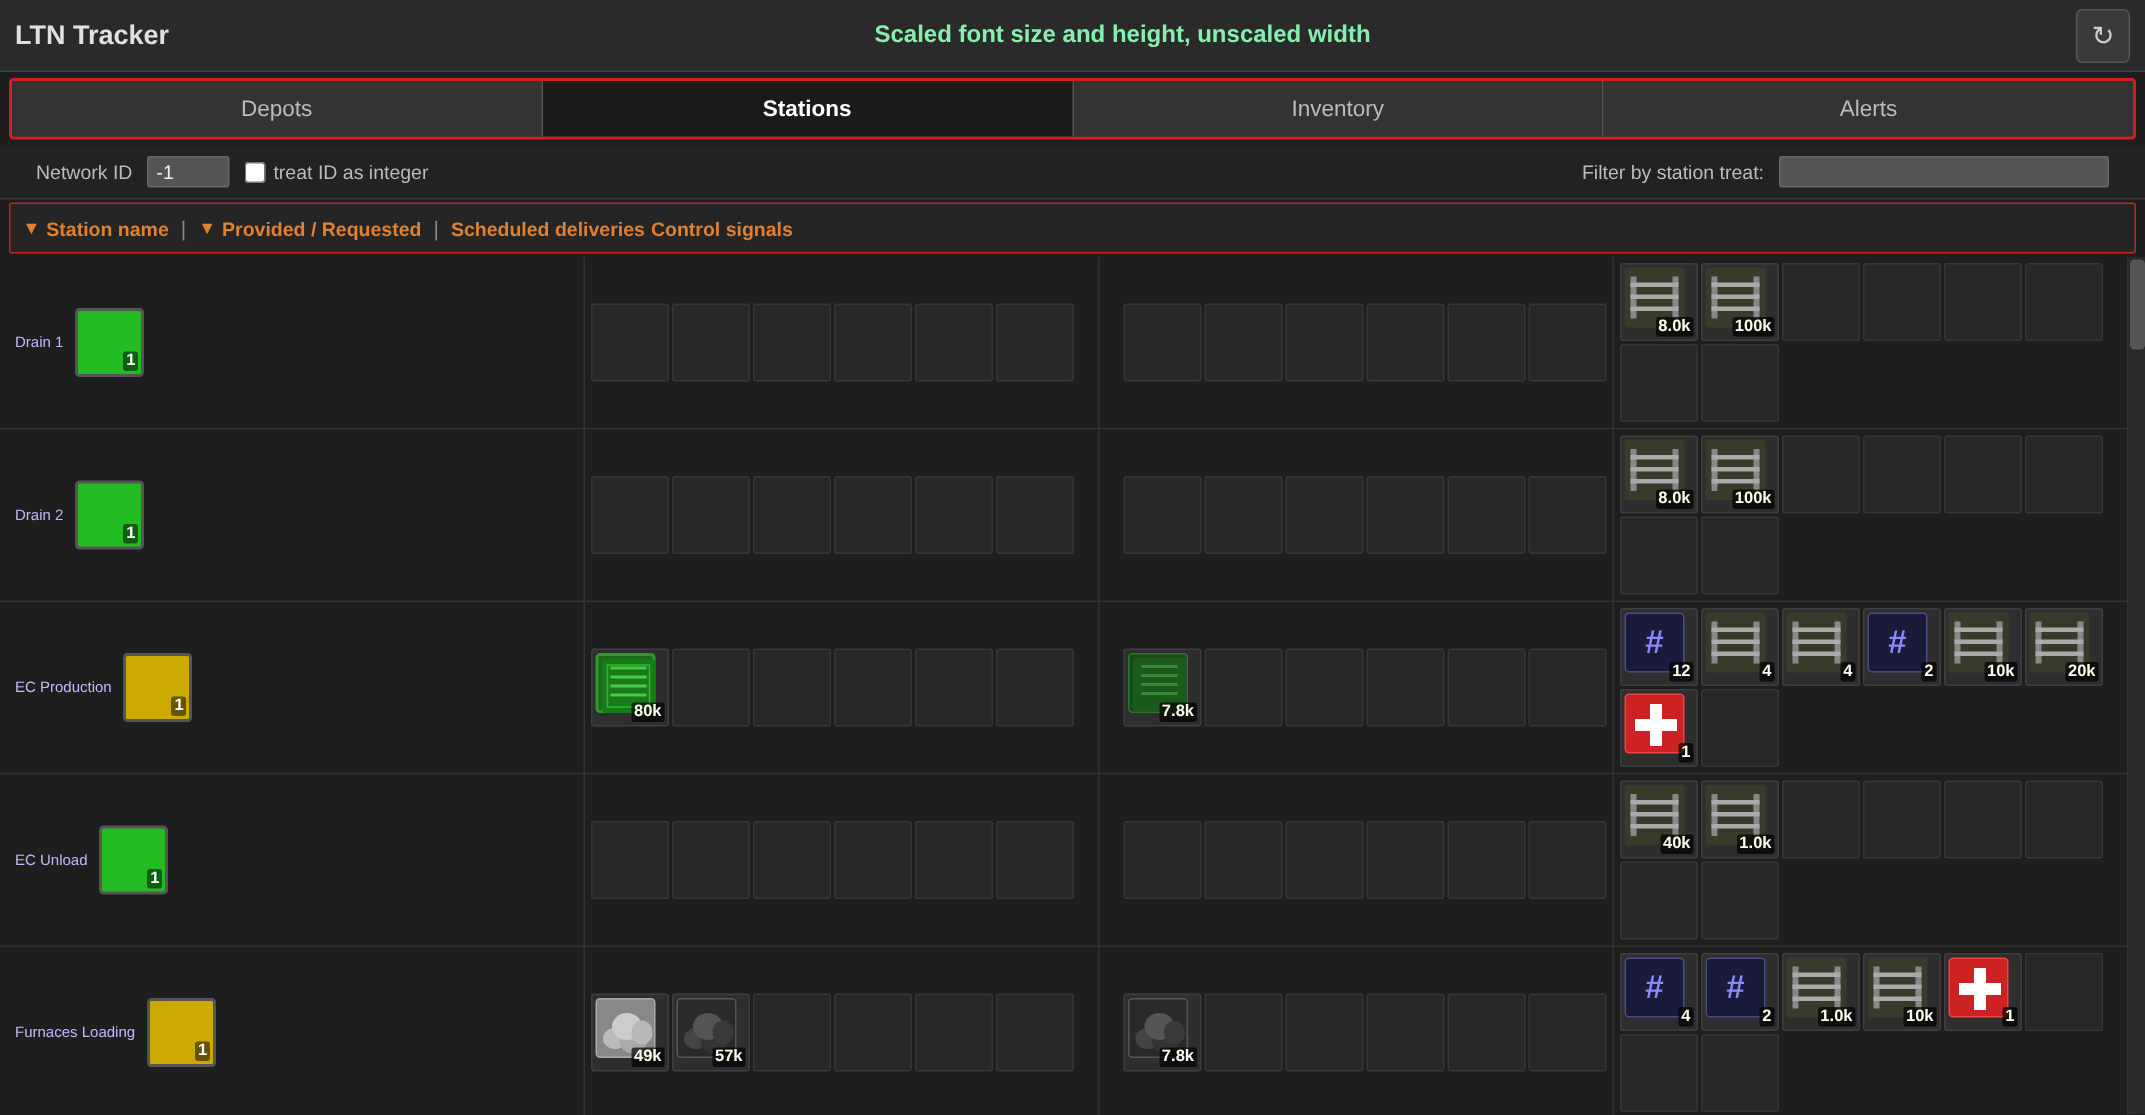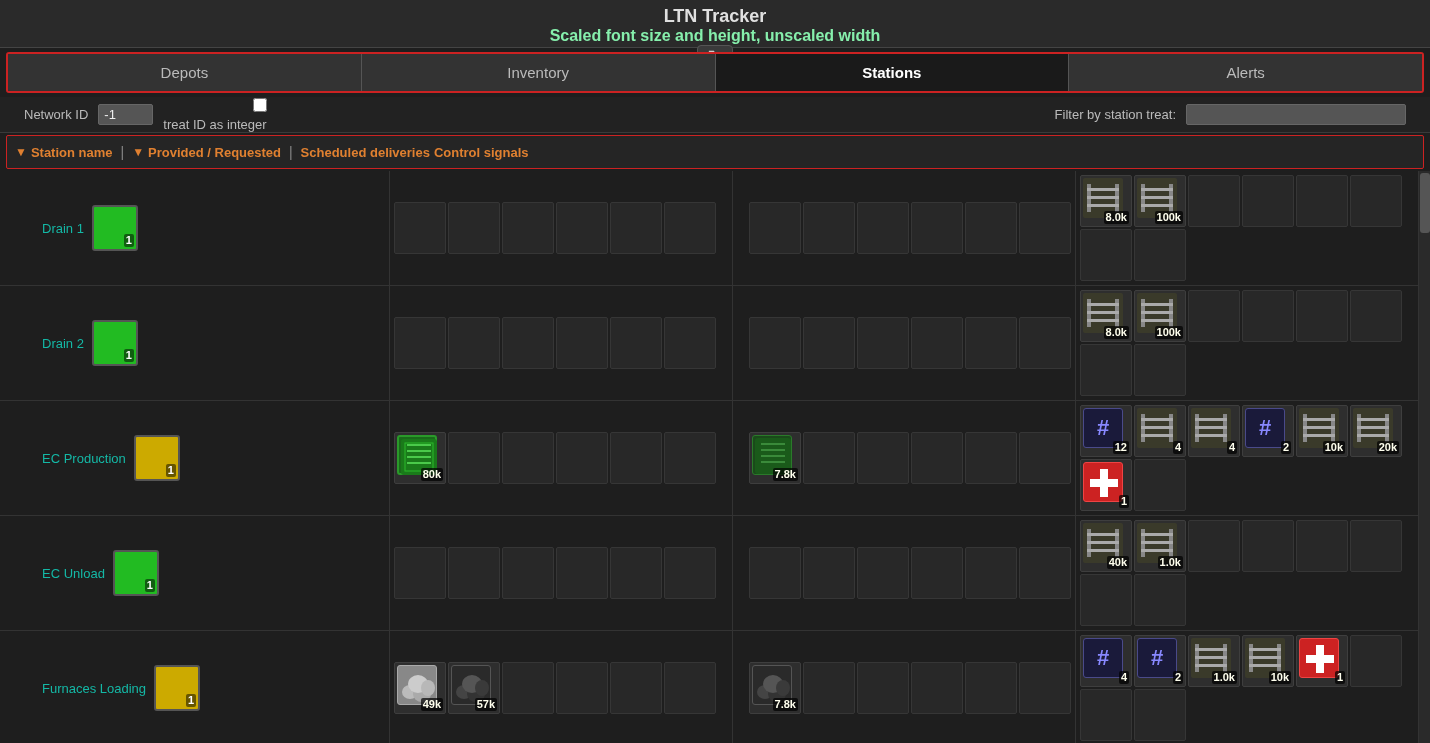--- a/index.html
+++ b/index.html
@@ -22,21 +22,20 @@
     }
 
     
     .header {
       display: flex;
       align-items: center;
       background: #2a2a2a;
       padding: 6px 10px;
       border-bottom: 1px solid #444;
       height: 48px;
-      flex-direction: column;
     }
     .header-title {
       color: #e0e0e0;
       font-size: 18px;
       font-weight: bold;
     }
     .header-subtitle {
       color: #86efac;
       font-size: 16px;
       font-weight: bold;
@@ -99,23 +98,22 @@
       width: 55px;
       background: #555;
       border: 1px solid #666;
       color: #eee;
       padding: 2px 5px;
       font-size: 13px;
       border-radius: 2px;
     }
     .checkbox-area {
       display: flex;
-      align-items: flex-end;
+      align-items: center;
       gap: 5px;
-      flex-direction: column;
     }
     .checkbox-area input[type=checkbox] { width: 14px; height: 14px; }
     .spacer { flex: 1; }
     .filter-name-label { color: #bbb; font-size: 13px; }
     .filter-name-input {
       width: 220px;
       background: #555;
       border: 1px solid #666;
       color: #eee;
       padding: 2px 6px;
@@ -173,23 +171,22 @@
     .station-name-cell {
       width: 390px;
       min-width: 390px;
       display: flex;
       align-items: center;
       padding: 6px 10px;
       gap: 8px;
       border-right: 1px solid #333;
     }
     .station-name-text {
-      color: #14b8a6;
-      font-size: 13px;
-      margin-left: 32px;
+      color: #c4b5fd;
+      font-size: 10px;
     }
 
     
     .signal-box {
       width: 46px;
       height: 46px;
       min-width: 46px;
       border: 2px solid #555;
       border-radius: 3px;
       display: flex;
@@ -313,22 +310,22 @@
 <div class="app-container">
 
   <div class="header">
     <span class="header-title">LTN Tracker</span>
     <span class="header-subtitle">Scaled font size and height, unscaled width</span>
     <div class="refresh-btn" title="Refresh">↻</div>
   </div>
 
   <div class="tabs-bar">
     <div class="tab">Depots</div>
+    <div class="tab active">Stations</div>
     <div class="tab">Inventory</div>
-    <div class="tab active">Stations</div>
     <div class="tab">Alerts</div>
   </div>
 
   <div class="filter-bar">
     <span class="filter-label">Network ID</span>
     <input class="filter-input-small" type="text" value="-1" style="">
     <div class="checkbox-area">
       <input type="checkbox" style="">
       <span class="filter-label">treat ID as integer</span>
     </div>

